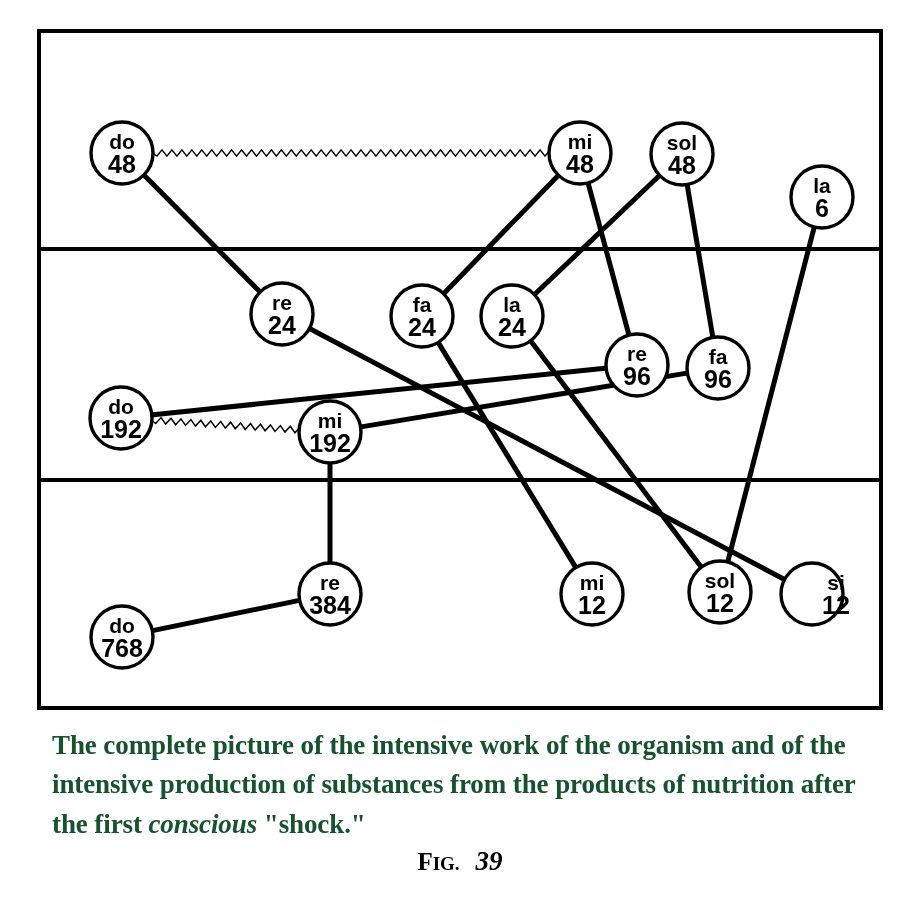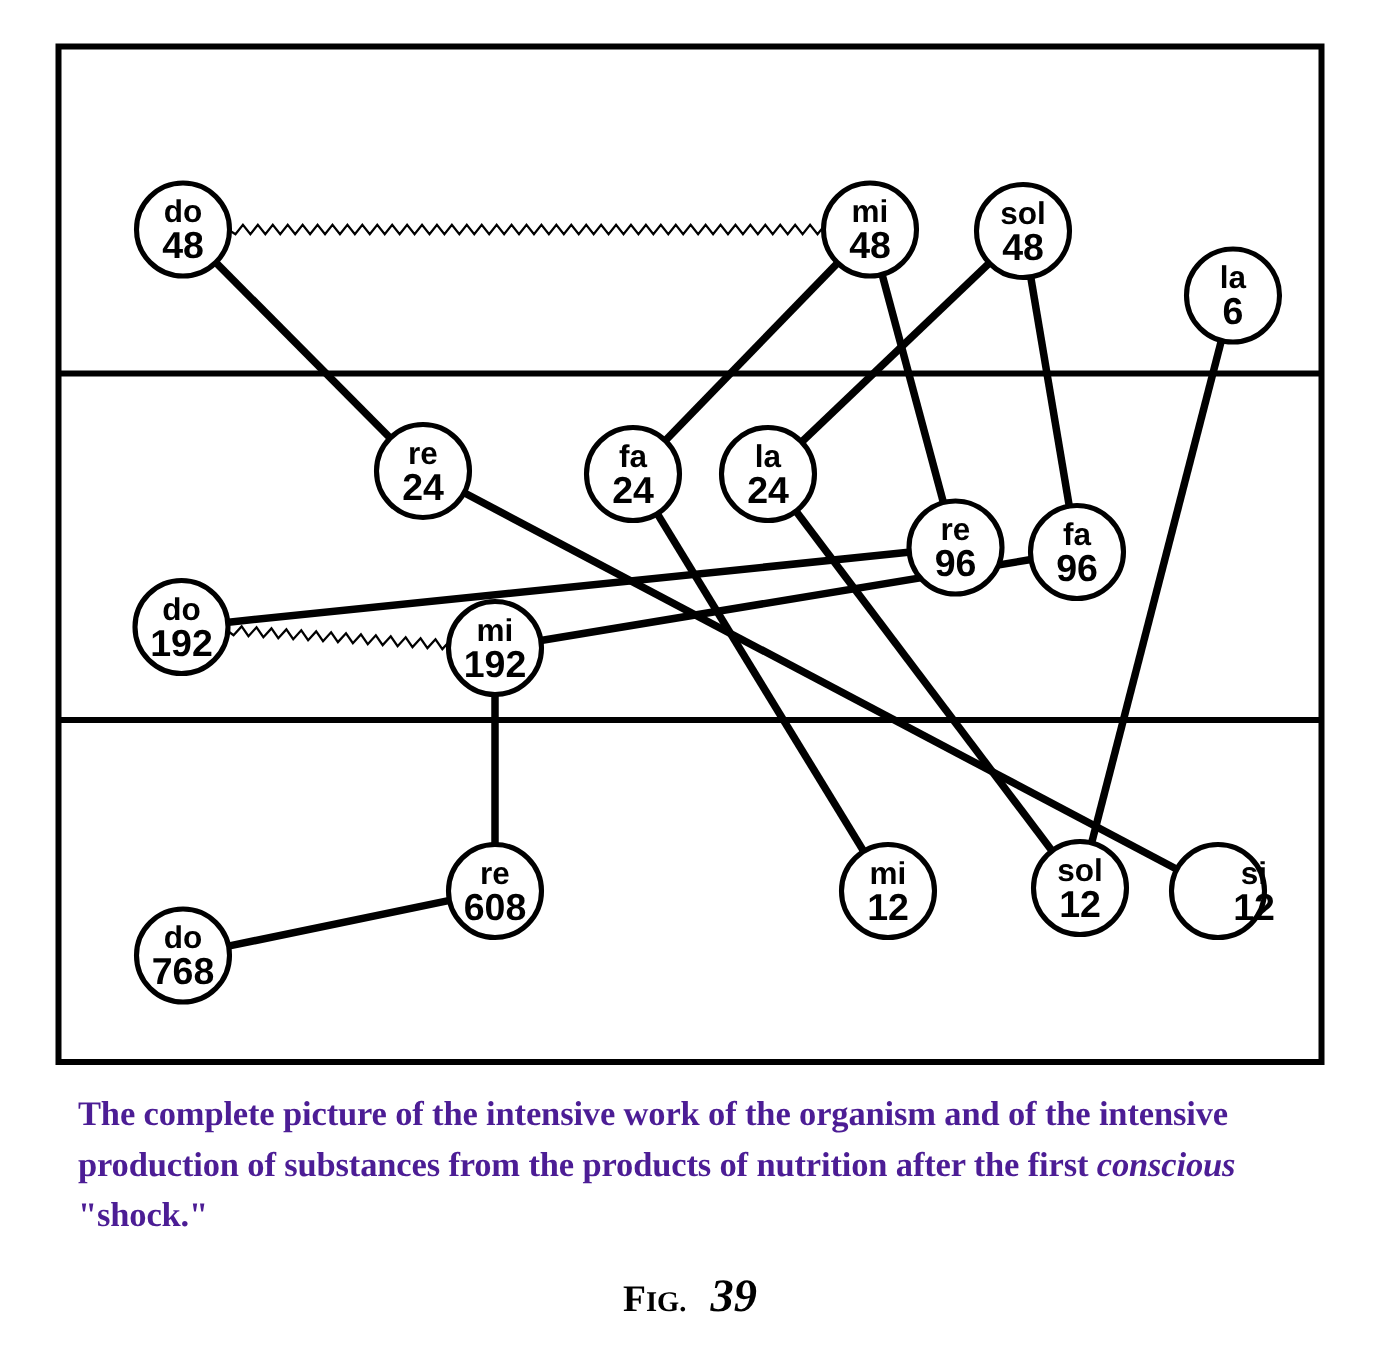--- a/index.html
+++ b/index.html
@@ -34,39 +34,39 @@
   }
   .node-label .nm{display:block;font-size:21px;}
   .node-label .nv{display:block;font-size:25px;}
 
   #caption{
     position:absolute;
     left:52px;top:726px;
     width:830px;
     font-family:"Liberation Serif",serif;
     font-weight:bold;
-    font-size:23px;
+    font-size:27px;
     line-height:1.46;
-    color:#4c1d95;
+    color:#14532d;
     letter-spacing:-0.1px;
   }
   #caption .it{font-style:italic;font-weight:bold;}
 
   #figline{
     position:absolute;
     left:0;top:846px;
     width:920px;
     text-align:center;
     font-family:"Liberation Serif",serif;
     color:#000;
   }
   #figline .figword{font-weight:bold;font-size:25px;}
   #figline .figword .sc{font-size:19px;margin-top:24px;}
   #figline .fignum{
-    font-style:italic;font-weight:bold;font-size:31px;
+    font-style:italic;font-weight:bold;font-size:27px;
     margin-left:16px;
   }
 </style>
 </head>
 <body>
 
 <div id="page">
 
   <div id="diagram-frame"></div>
 
@@ -152,21 +152,21 @@
       <div class="node-label" style="left: 90px; top: 396px; width: 62px;">
         <span class="nm">do</span>
         <span class="nv">192</span>
       </div>
       <div class="node-label" style="left: 299px; top: 410px; width: 62px;">
         <span class="nm">mi</span>
         <span class="nv">192</span>
       </div>
       <div class="node-label" style="left: 299px; top: 572px; width: 62px;">
         <span class="nm">re</span>
-        <span class="nv">608</span>
+        <span class="nv">384</span>
       </div>
       <div class="node-label" style="left: 91px; top: 615px; width: 62px;">
         <span class="nm">do</span>
         <span class="nv">768</span>
       </div>
       <div class="node-label" style="left: 561px; top: 572px; width: 62px;">
         <span class="nm">mi</span>
         <span class="nv">12</span>
       </div>
       <div class="node-label" style="left: 689px; top: 570px; width: 62px;">

